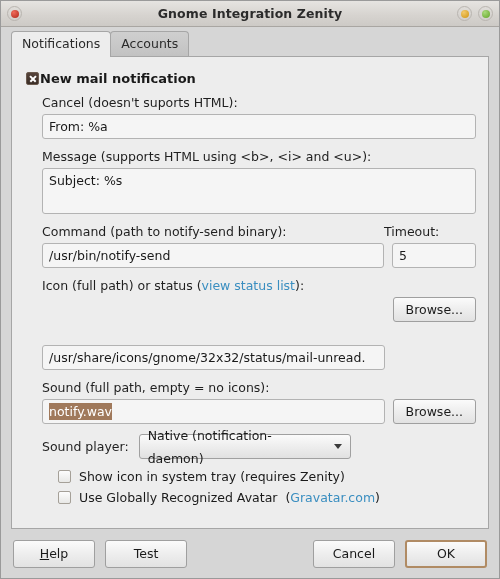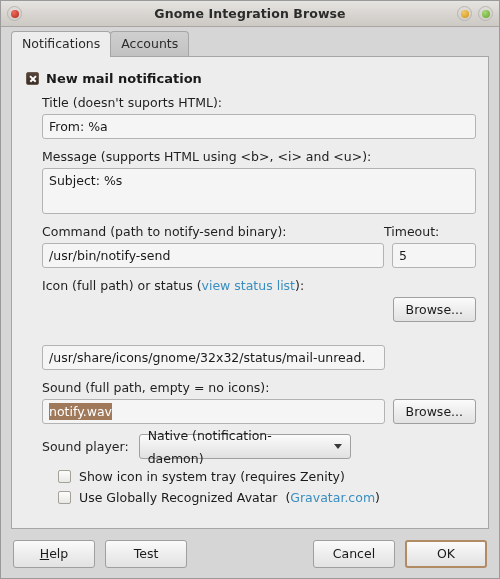--- a/index.html
+++ b/index.html
@@ -110,21 +110,21 @@
     border: 1px solid #a6a6a6;
     flex: 1;
     box-sizing: border-box;
     padding: 10px 12px 8px 12px;
     overflow: hidden;
   }
 
   .grouphead {
     display: flex;
     align-items: center;
-    gap: 7px;
+    gap: 1px;
     margin: 4px 0 9px 2px;
   }
   .grouphead .lbl {
     font-weight: bold;
     font-size: 13px;
     color: #1a1a1a;
   }
 
   
   .cbox {
@@ -270,21 +270,21 @@
 </style>
 </head>
 <body>
 
 <div class="window">
 
   <div class="titlebar">
     <span class="winbtn close">
         <i></i>
       </span>
-    <div class="title-text">Gnome Integration Browse</div>
+    <div class="title-text">Gnome Integration Zenity</div>
     <div class="right-btns">
       <span class="winbtn min">
           <i></i>
         </span>
       <span class="winbtn max">
           <i></i>
         </span>
     </div>
   </div>
 
@@ -297,21 +297,21 @@
     </div>
   </div>
 
   <div class="panel">
 
     <div class="grouphead">
       <span class="cbox checked"></span>
       <span class="lbl">New mail notification</span>
     </div>
 
-    <div class="fieldlabel">Title (doesn't suports HTML):</div>
+    <div class="fieldlabel">Cancel (doesn't suports HTML):</div>
     <div class="row">
       <div class="inp full">From: %a</div>
     </div>
 
     <div class="spacer"></div>
 
     <div class="fieldlabel">Message (supports HTML using &lt;b&gt;, &lt;i&gt; and &lt;u&gt;):</div>
     <div class="row">
       <div class="ta">Subject: %s</div>
     </div>

